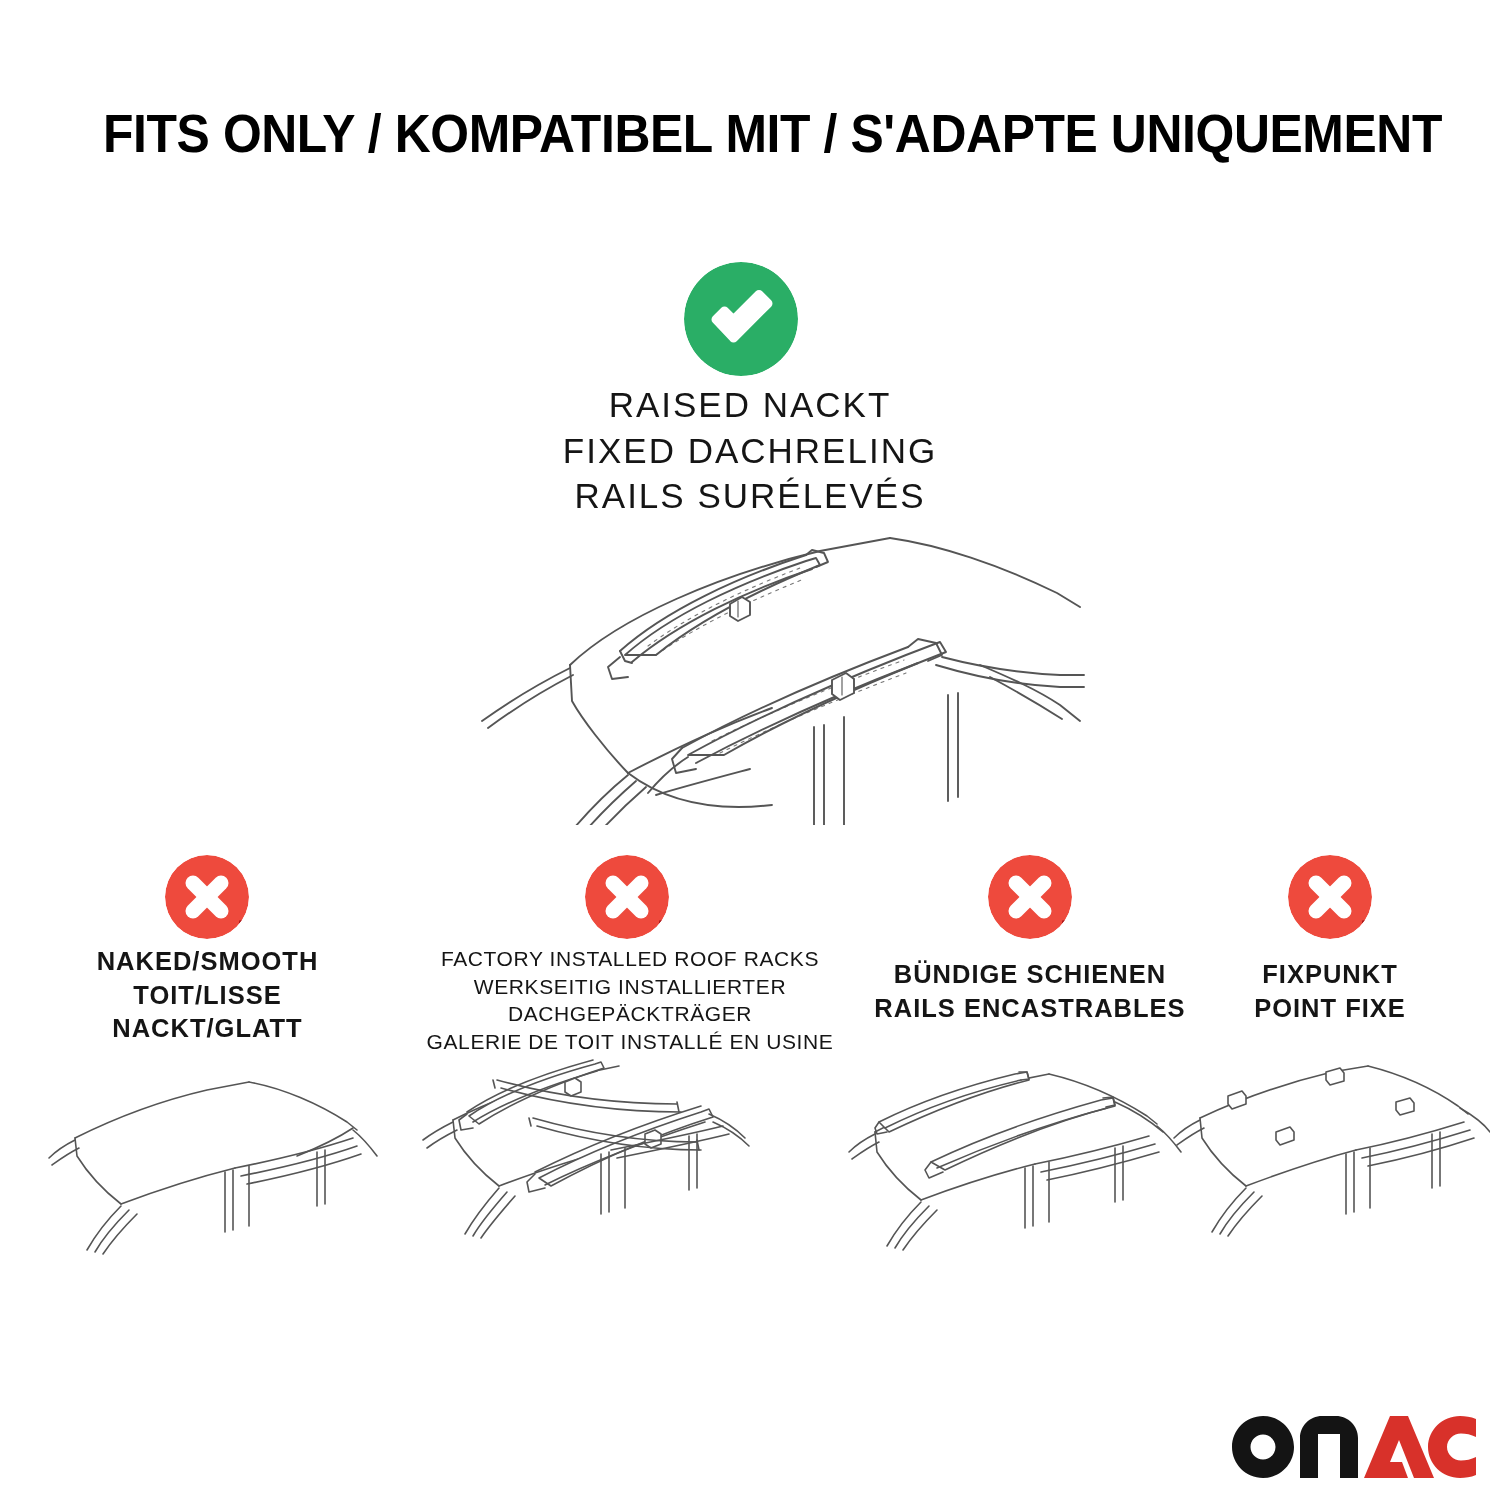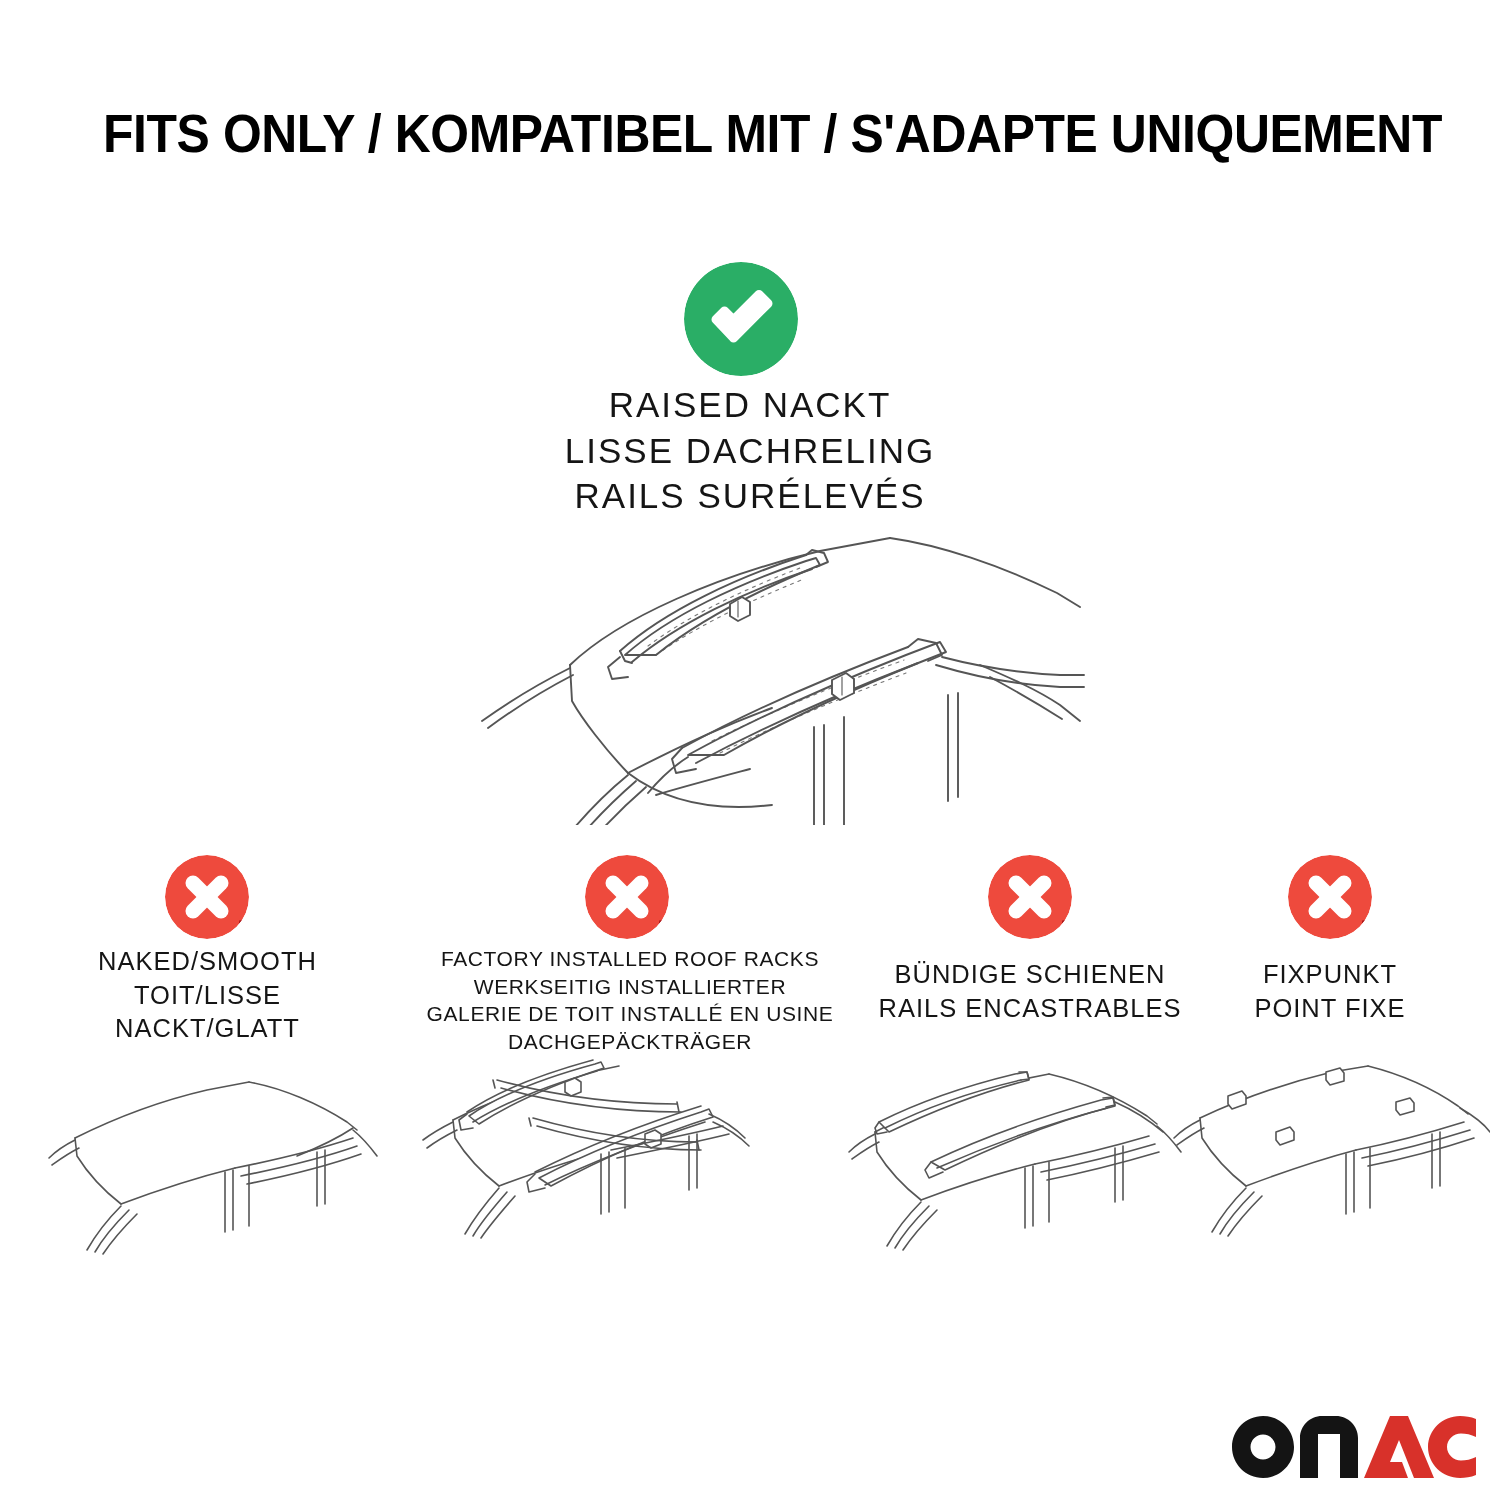--- a/index.html
+++ b/index.html
@@ -61,21 +61,21 @@
     font-size:31px;
     font-weight:400;
     letter-spacing:1.6px;
     line-height:1.30;
     color:#151515;
     white-space:nowrap;
   }
   .caption.main{font-size:35px;letter-spacing:2.0px;line-height:1.30;}
   .caption .ln{display:block;}
 
-  .caption.small{font-size:25.5px;letter-spacing:1.0px;line-height:1.32;}
+  .caption.small{font-size:25.5px;letter-spacing:1.0px;line-height:1.32;font-weight:bold;}
   .caption.small2{font-size:21px;letter-spacing:0.6px;line-height:1.32;}
 
   
   .illus{position:absolute;}
   .illus svg{display:block;width:100%;height:100%;}
 
   
   .logo{position:absolute;left:1232px;top:1416px;width:244px;height:62px;}
   .logo svg{display:block;width:100%;height:100%;}
 </style>
@@ -93,21 +93,21 @@
       </div>
     <div class="glyph">
       <svg viewBox="0 0 114 114">
         <path d="M32 57.5 L40.5 49 L49.5 58 L75 32.5 L84 41.5 L49.5 76 Z" fill="#ffffff" stroke="#ffffff" stroke-width="9" stroke-linejoin="round" stroke-linecap="round"></path>
       </svg>
     </div>
   </div>
 
   <div class="caption main" style="left:450px;top:382px;width:600px;">
     <span class="ln">RAISED NACKT</span>
-    <span class="ln">LISSE DACHRELING</span>
+    <span class="ln">FIXED DACHRELING</span>
     <span class="ln">RAILS SURÉLEVÉS</span>
   </div>
 
   <div class="illus" style="left:420px;top:505px;width:690px;height:320px;">
     <svg viewBox="0 0 690 320" fill="none" stroke="#555" stroke-width="1.9" stroke-linecap="round" stroke-linejoin="round">
 
       <path d="M150 160 C200 112 300 70 400 46 L470 33"></path>
       <path d="M470 33 C520 40 580 60 637 88 L660 102"></path>
       <path d="M150 160 L152 196 C162 214 185 244 208 268"></path>
       <path d="M208 268 C250 246 300 222 352 203"></path>
@@ -218,22 +218,22 @@
         <g stroke="#ffffff" stroke-width="15" stroke-linecap="round">
           <line x1="28" y1="28" x2="56" y2="56"></line>
           <line x1="56" y1="28" x2="28" y2="56"></line>
         </g>
       </svg>
     </div>
   </div>
   <div class="caption small2" style="left:395px;top:945px;width:470px;">
     <span class="ln">FACTORY INSTALLED ROOF RACKS</span>
     <span class="ln">WERKSEITIG INSTALLIERTER</span>
+    <span class="ln">DACHGEPÄCKTRÄGER</span>
     <span class="ln">GALERIE DE TOIT INSTALLÉ EN USINE</span>
-    <span class="ln">DACHGEPÄCKTRÄGER</span>
   </div>
   <div class="illus" style="left:405px;top:1058px;width:360px;height:225px;">
     <svg viewBox="0 0 360 225" fill="none" stroke="#555" stroke-width="1.6" stroke-linecap="round" stroke-linejoin="round">
 
       <path d="M48 62 C80 46 126 28 176 16 L214 8"></path>
       <path d="M48 62 L50 80 C60 96 76 114 94 128"></path>
       <path d="M94 128 C126 116 166 102 206 92"></path>
       <path d="M48 64 C36 70 26 76 18 82"></path>
       <path d="M52 72 C40 78 30 84 22 90"></path>
 

